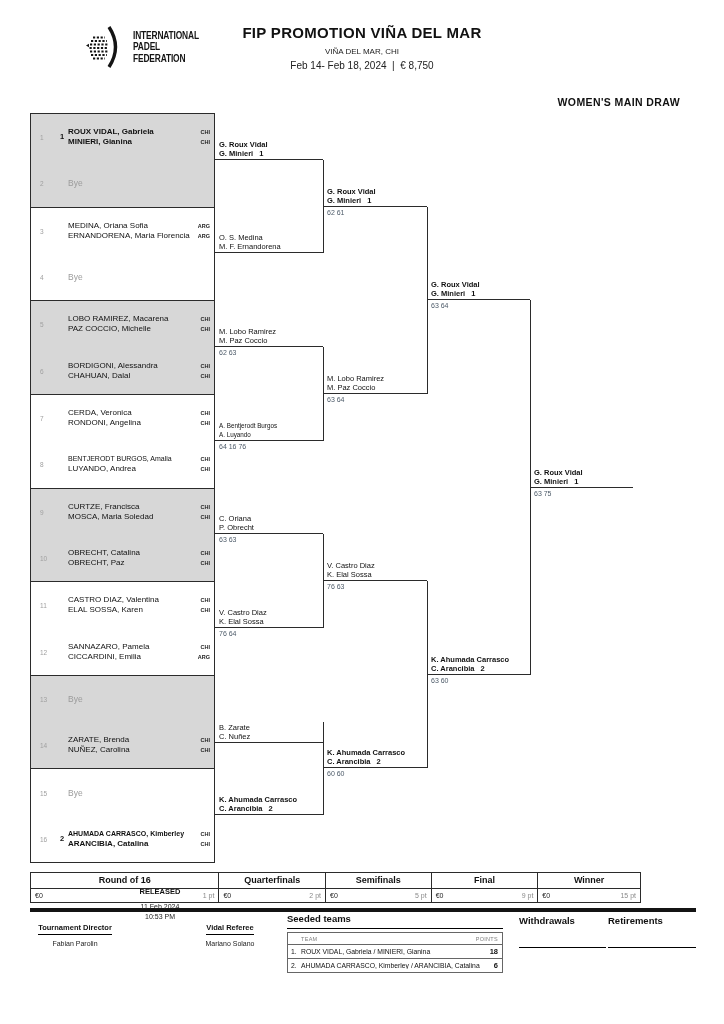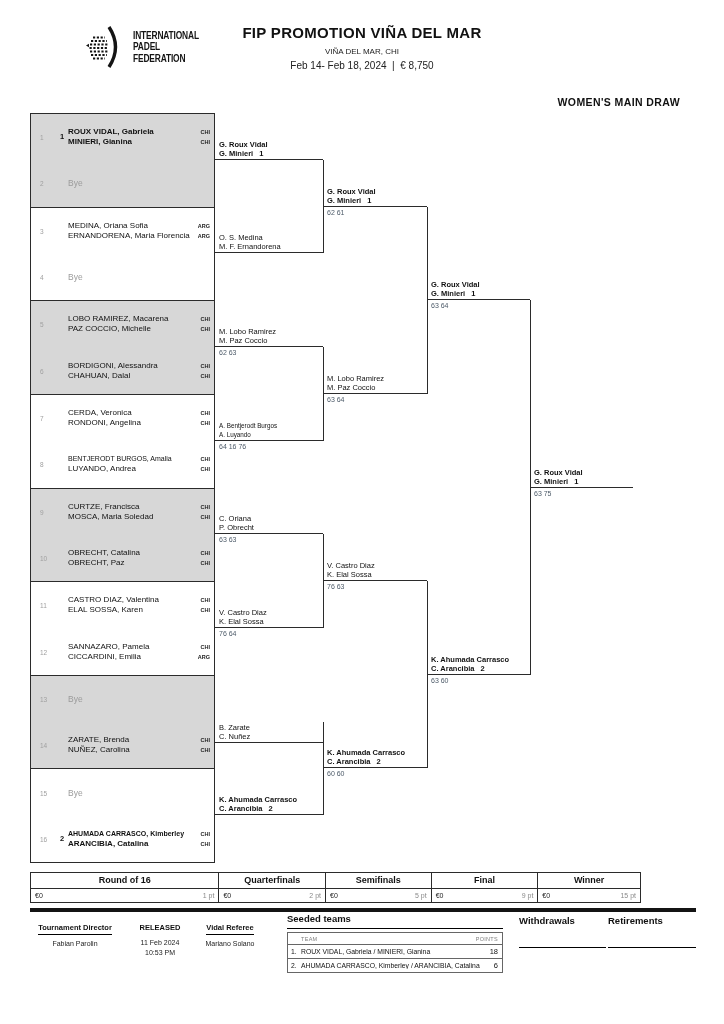--- a/index.html
+++ b/index.html
@@ -58,21 +58,21 @@
   .flabel.noline{border-bottom:none;}
   .fval{font-size:7px;margin-top:4px;line-height:9px;color:#222;}
   .seeded{position:absolute;left:287px;top:913px;width:216px;}
   .seeded-title{font-size:9.5px;font-weight:bold;border-bottom:1.5px solid #000;padding-bottom:4px;}
   .stable{margin-top:3px;border:1px solid #666;box-sizing:border-box;}
   .shead{display:flex;justify-content:space-between;height:11px;align-items:center;padding:0 4px 0 13px;}
   .shead span{font-size:5.5px;color:#808080;letter-spacing:.3px;}
   .srow{display:flex;align-items:center;height:13px;border-top:1px solid #666;padding:0 4px 0 3px;}
   .snum{font-size:6.8px;width:10px;flex:none;}
   .steam{font-size:6.8px;flex:1;white-space:nowrap;overflow:hidden;}
-  .spts{font-size:7.5px;font-weight:normal;flex:none;}
+  .spts{font-size:7.5px;font-weight:bold;flex:none;}
   .bigl{font-size:9.5px;font-weight:bold;border-bottom:1.5px solid #000;padding-bottom:21px;}
   .wd{position:absolute;left:519px;top:915px;width:87px;}
   .rt{position:absolute;left:608px;top:915px;width:88px;}
 </style>
 </head>
 <body>
 
 <div class="page">
 
   <div class="logo">
@@ -422,21 +422,21 @@
         </div>
       </div>
   </div>
 
   <div class="bar"></div>
 
   <div class="fblock" style="left:25px;top:916px;width:100px;">
     <span class="flabel">Tournament Director</span>
     <div class="fval">Fabian Parolin</div>
   </div>
-  <div class="fblock" style="left:120px;top:916px;width:80px;">
+  <div class="fblock" style="left:120px;top:880px;width:80px;">
     <span class="flabel noline">RELEASED</span>
     <div class="fval">11 Feb 2024</div>
     <div class="fval" style="margin-top:1px;">10:53 PM</div>
   </div>
   <div class="fblock" style="left:190px;top:916px;width:80px;">
     <span class="flabel">Vidal Referee</span>
     <div class="fval">Mariano Solano</div>
   </div>
 
   <div class="seeded">

